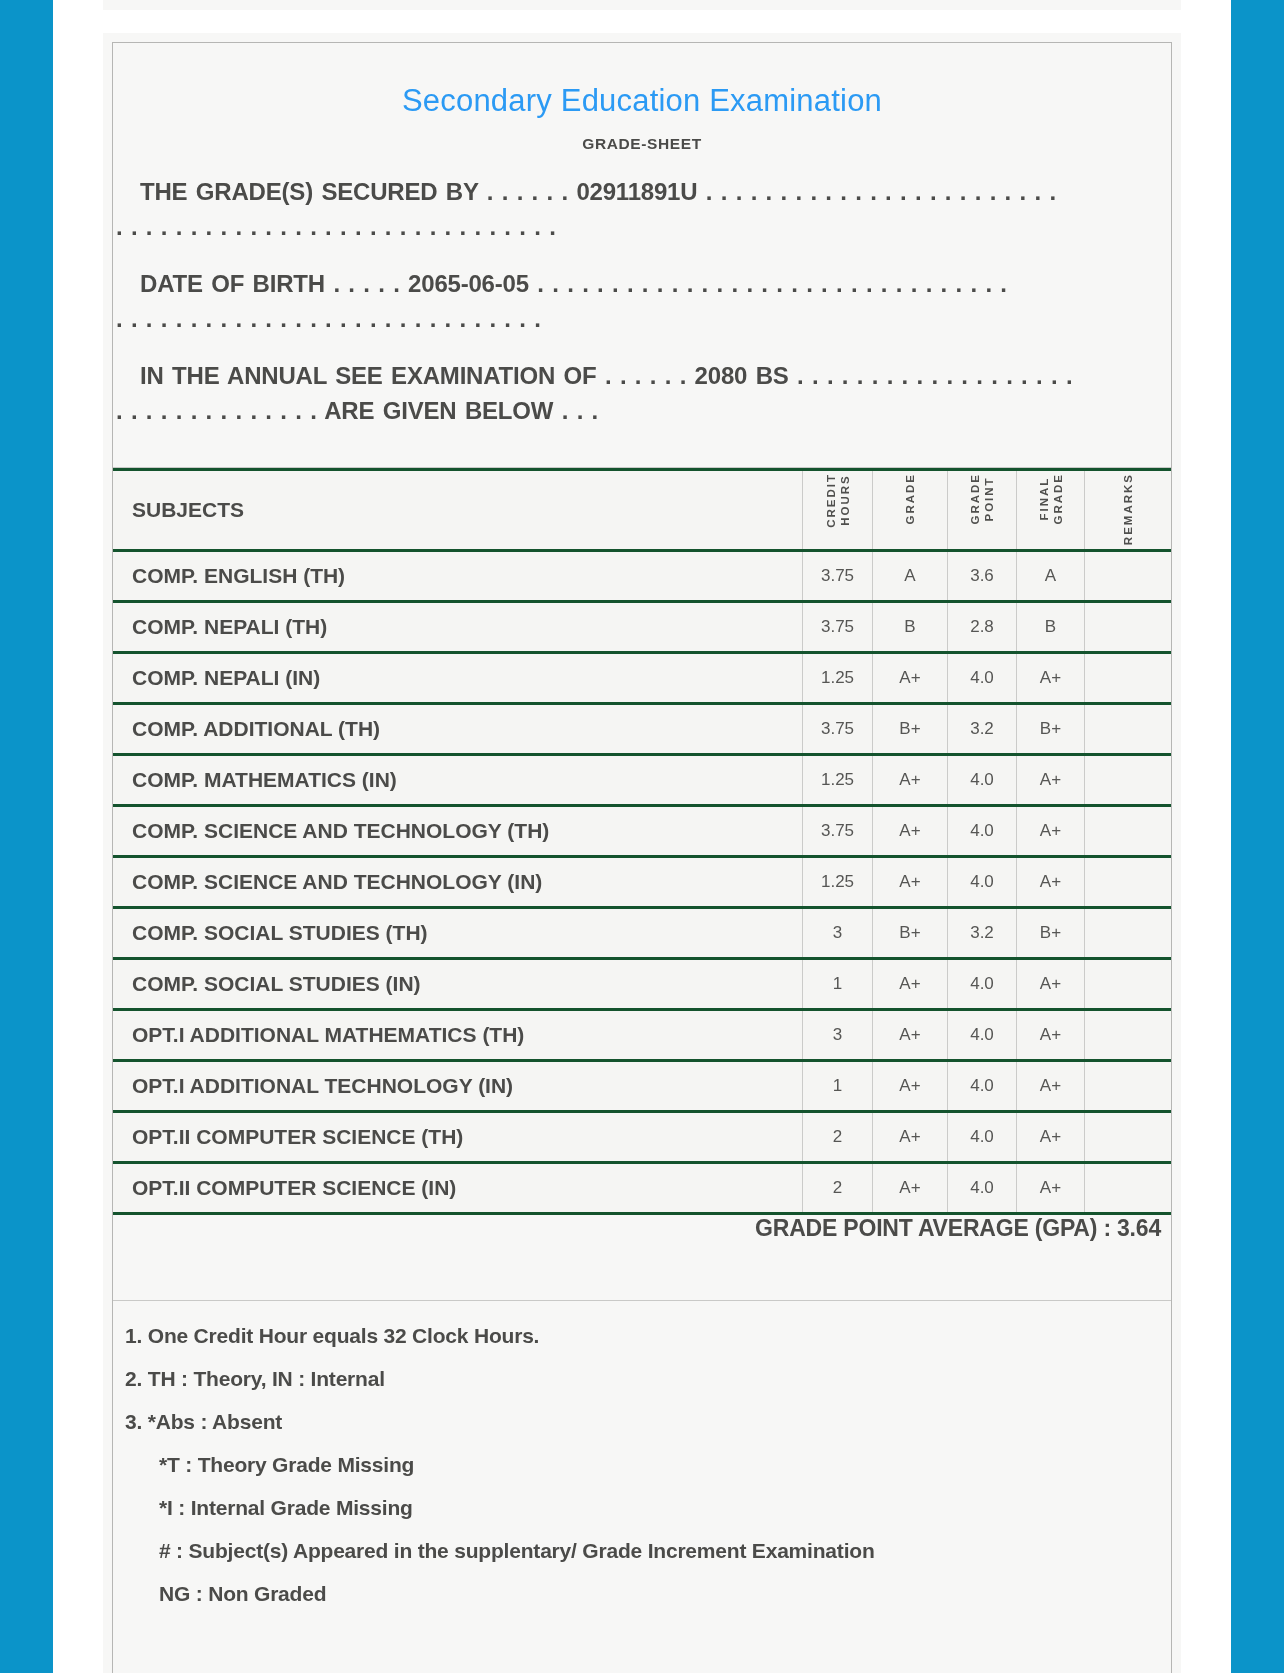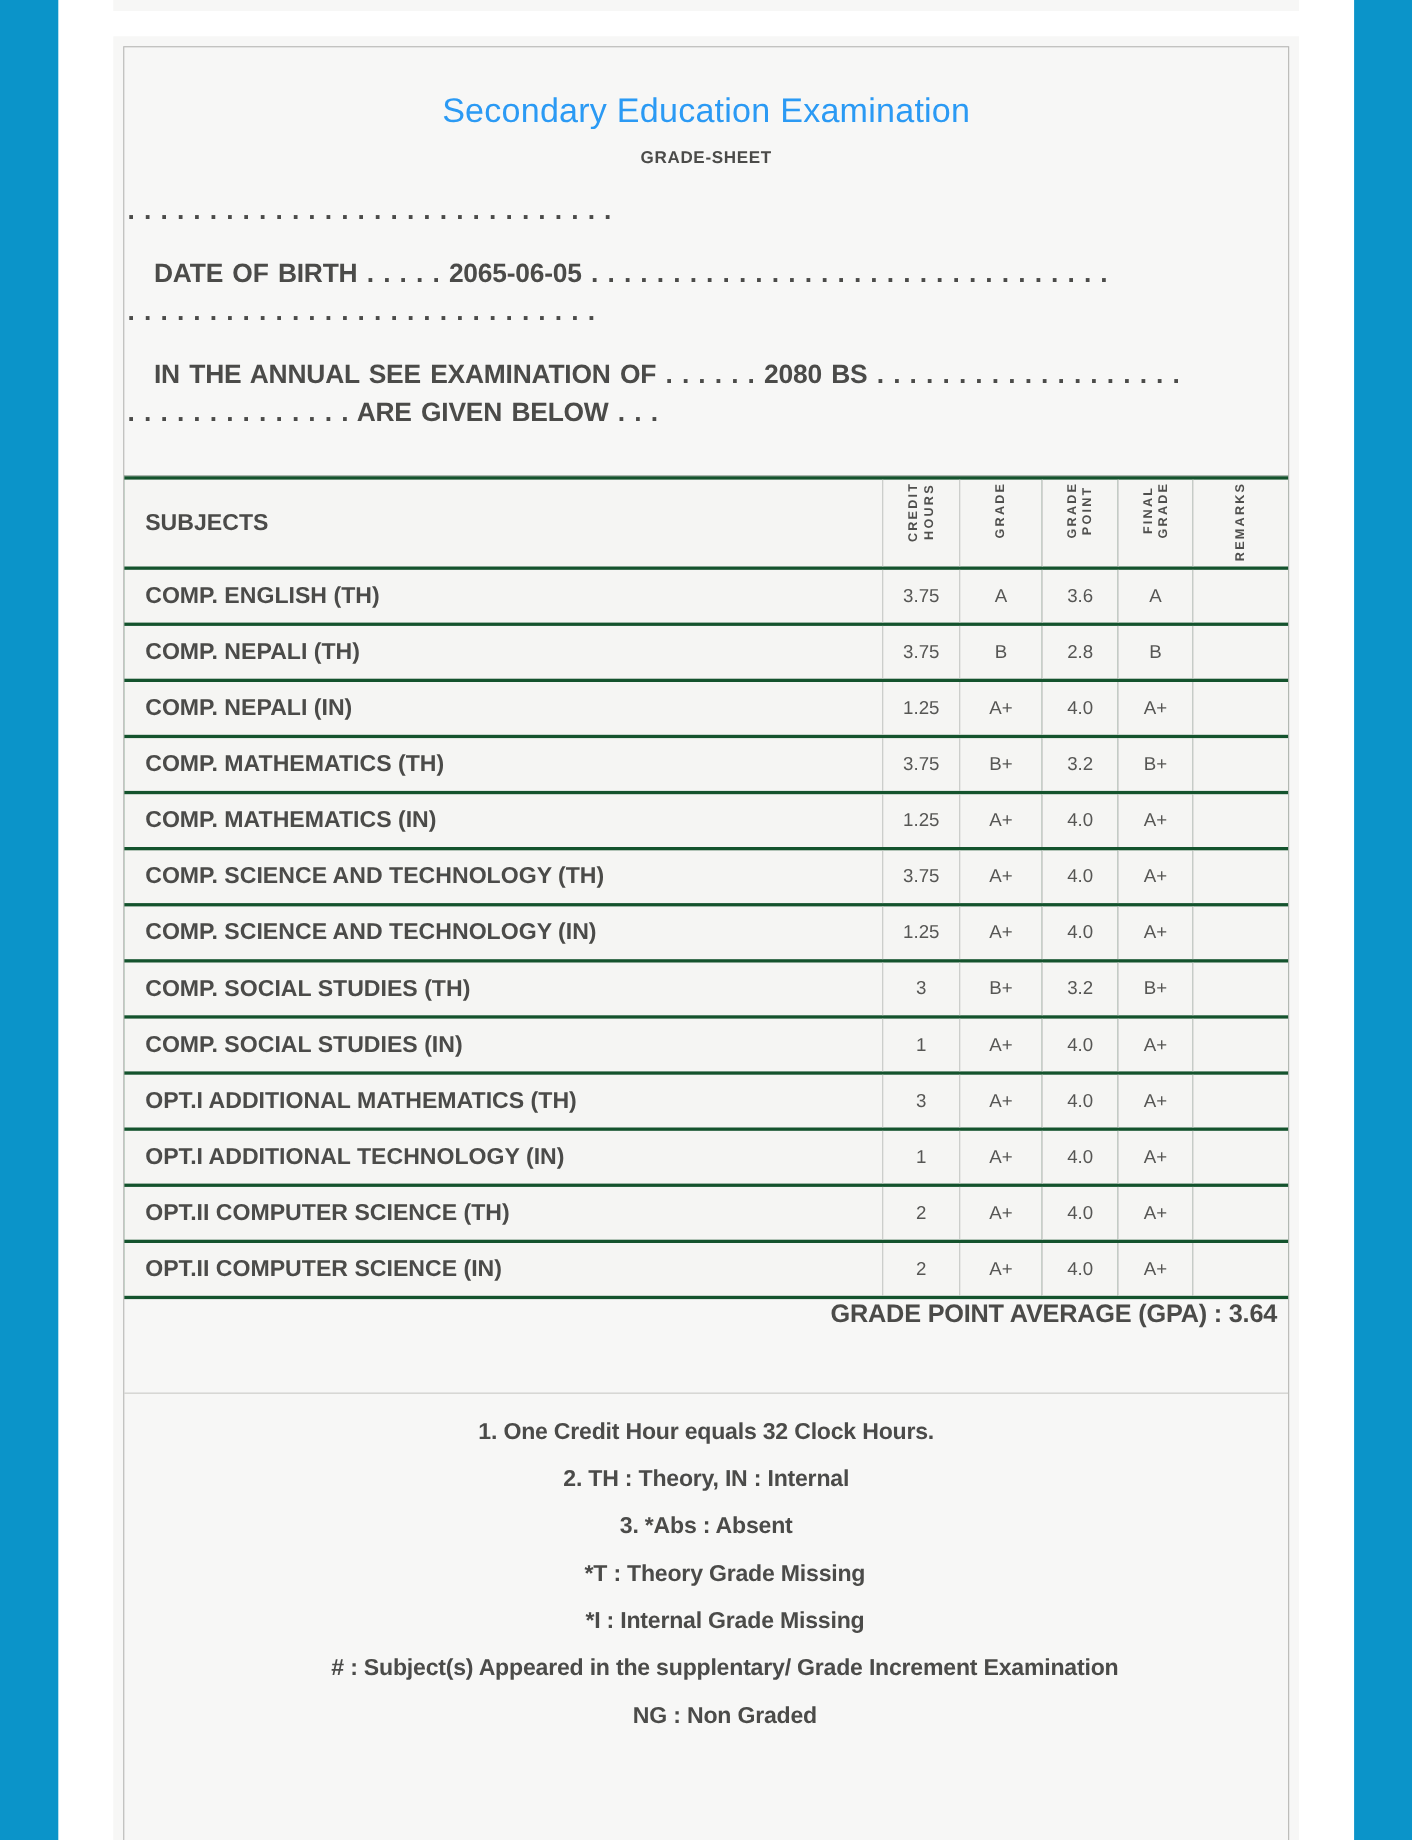--- a/index.html
+++ b/index.html
@@ -38,38 +38,39 @@
                     height:48px; }
   td.cell-val { text-align:center; font-size:17px; color:#565654; height:48px;
                 border-left:1px solid #cbcbc9; }
 
   .gpa-row { height:86px; border-bottom:1px solid #c9c9c7; display:flex; align-items:flex-start;
              justify-content:flex-end; padding-right:10px; }
   .gpa-text { font-size:23px; font-weight:700; color:#4b4b49; letter-spacing:-0.2px; }
 
   .notes { padding:13px 12px 0 12px; }
   .note-line { font-size:21px; font-weight:700; color:#4b4b49; line-height:43px;
-               letter-spacing:-0.2px;text-align:center; }
+               letter-spacing:-0.2px; }
   .note-line.indent { padding-left:34px; }
 </style>
 </head>
 <body>
 
 <div class="side-bar left"></div>
 <div class="side-bar right"></div>
 <div class="top-strip"></div>
 
 <div class="panel">
   <div class="sheet">
 
     <div class="sheet-title">Secondary Education Examination</div>
     <div class="sheet-subtitle">GRADE-SHEET</div>
 
     <div class="intro" id="intro">
         <div class="intro-p">
+          <div class="l1">THE GRADE(S) SECURED BY . . . . . . 02911891U . . . . . . . . . . . . . . . . . . . . . . . .</div>
           <div class="l2">. . . . . . . . . . . . . . . . . . . . . . . . . . . . . .</div>
         </div>
         <div class="intro-p">
           <div class="l1">DATE OF BIRTH . . . . . 2065-06-05 . . . . . . . . . . . . . . . . . . . . . . . . . . . . . . . .</div>
           <div class="l2">. . . . . . . . . . . . . . . . . . . . . . . . . . . . .</div>
         </div>
         <div class="intro-p">
           <div class="l1">IN THE ANNUAL SEE EXAMINATION OF . . . . . . 2080 BS . . . . . . . . . . . . . . . . . . .</div>
           <div class="l2">. . . . . . . . . . . . . . ARE GIVEN BELOW . . .</div>
         </div>
@@ -116,21 +117,21 @@
           </tr>
           <tr>
             <td class="cell-subject">COMP. NEPALI (IN)</td>
             <td class="cell-val">1.25</td>
             <td class="cell-val">A+</td>
             <td class="cell-val">4.0</td>
             <td class="cell-val">A+</td>
             <td class="cell-val"></td>
           </tr>
           <tr>
-            <td class="cell-subject">COMP. MATHEMATICS (TH)</td>
+            <td class="cell-subject">COMP. ADDITIONAL (TH)</td>
             <td class="cell-val">3.75</td>
             <td class="cell-val">B+</td>
             <td class="cell-val">3.2</td>
             <td class="cell-val">B+</td>
             <td class="cell-val"></td>
           </tr>
           <tr>
             <td class="cell-subject">COMP. MATHEMATICS (IN)</td>
             <td class="cell-val">1.25</td>
             <td class="cell-val">A+</td>

